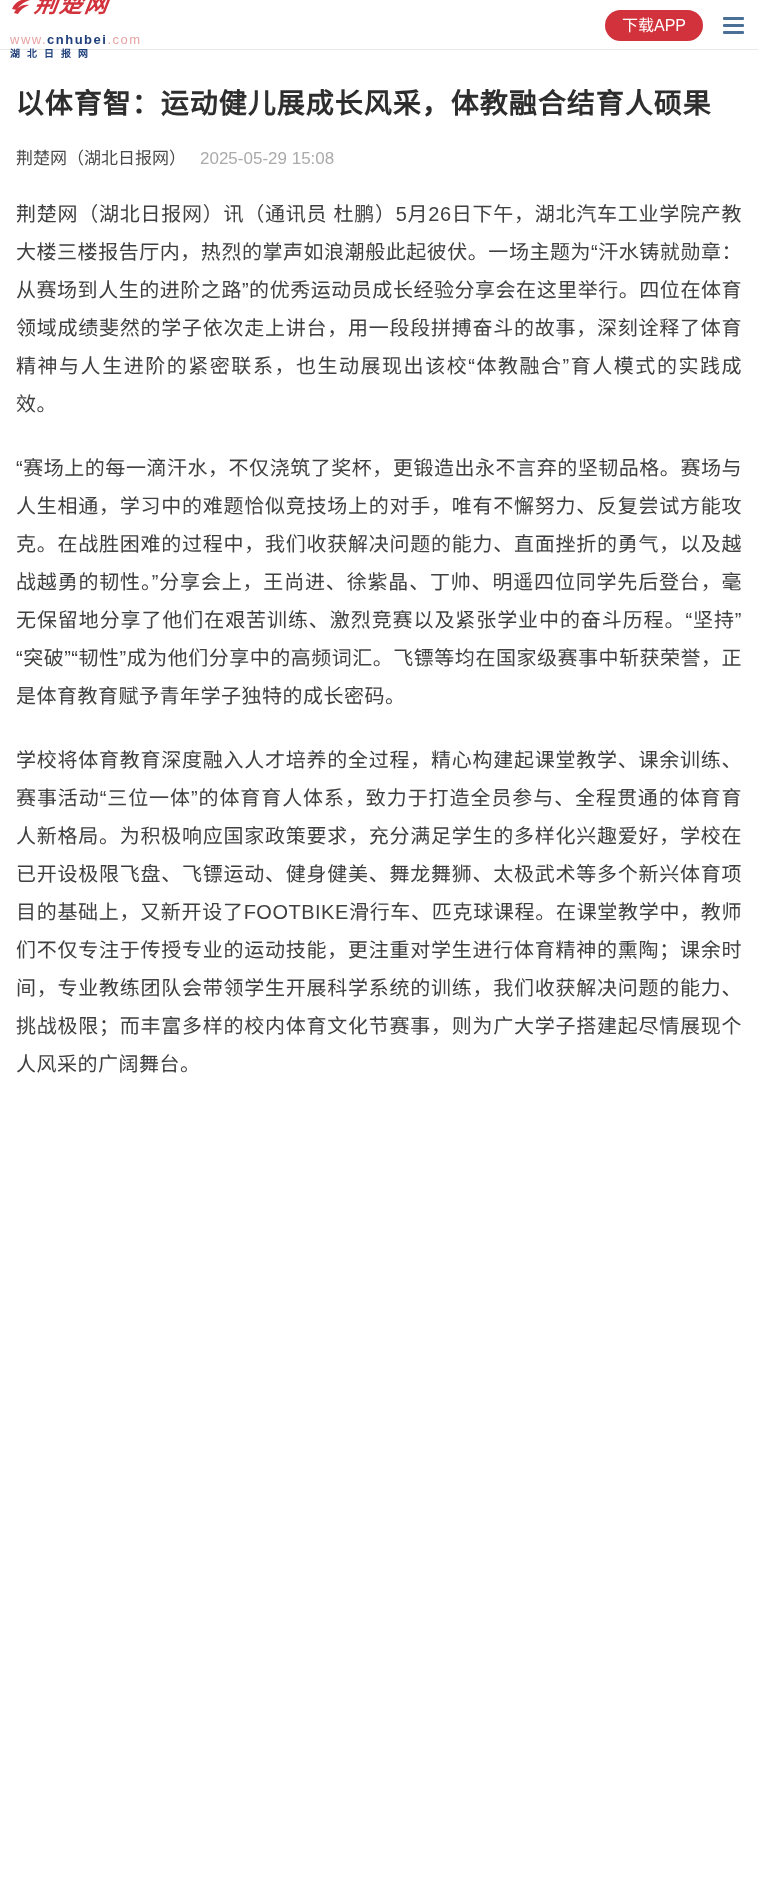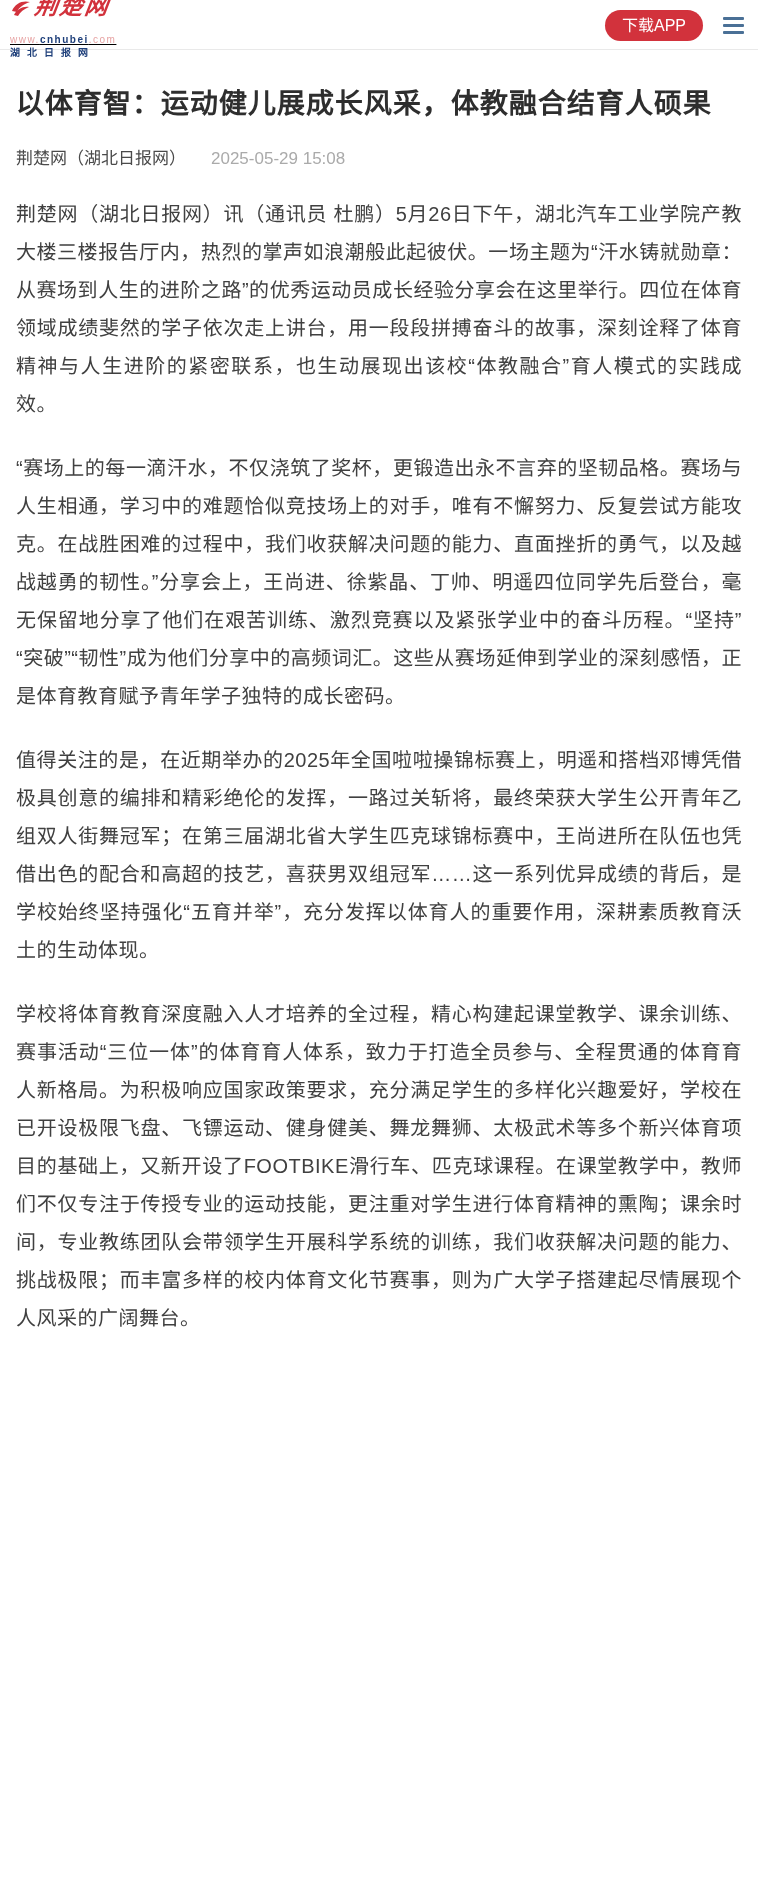--- a/index.html
+++ b/index.html
@@ -33,21 +33,21 @@
   .swoosh{display:inline-flex;align-items:center;}
   .brand{
     color:var(--brand-red);
     font-size:23px;
     font-weight:bold;
     font-style:italic;
     font-family:"DejaVu Serif","Liberation Serif",serif;
     transform:skewX(-8deg);
     letter-spacing:2px;
   }
-  .logo-url{font-size:10px;margin-top:18px;letter-spacing:1.5px;white-space:nowrap;text-decoration:underline;}
+  .logo-url{font-size:13px;margin-top:18px;letter-spacing:1.5px;white-space:nowrap;}
   .url-light{color:#e7a3a3;}
   .url-dark{color:var(--logo-navy);font-weight:bold;}
   .logo-subtitle{
     font-size:10px;
     color:var(--logo-navy);
     font-weight:bold;
     letter-spacing:7px;
     margin-top:3px;
     white-space:nowrap;
   }
@@ -80,25 +80,25 @@
     font-size:28px;
     line-height:40px;
     font-weight:bold;
     color:var(--title-text);
     letter-spacing:1px;
   }
   .byline{
     margin-top:20px;
     display:flex;
     align-items:baseline;
-    gap:6px;
+    gap:14px;
     font-size:17px;
   }
   .byline .source{color:#4a4a4a;}
-  .byline .date{color:var(--muted-text);margin-left:19px;}
+  .byline .date{color:var(--muted-text);}
   article{margin-top:8px;padding-bottom:28px;}
   article p{
     margin:26px 0 0 0;
     font-size:20px;
     line-height:38px;
     color:var(--body-text);
     text-align:justify;
     letter-spacing:0.5px;
   }
 </style>
@@ -130,17 +130,16 @@
 </header>
 
 <main>
   <h1 class="article-title">以体育智：运动健儿展成长风采，体教融合结育人硕果</h1>
   <div class="byline">
     <span class="source">荆楚网（湖北日报网）</span>
     <span class="date">2025-05-29 15:08</span>
   </div>
   <article id="article-body">
       <p>荆楚网（湖北日报网）讯（通讯员 杜鹏）5月26日下午，湖北汽车工业学院产教大楼三楼报告厅内，热烈的掌声如浪潮般此起彼伏。一场主题为“汗水铸就勋章：从赛场到人生的进阶之路”的优秀运动员成长经验分享会在这里举行。四位在体育领域成绩斐然的学子依次走上讲台，用一段段拼搏奋斗的故事，深刻诠释了体育精神与人生进阶的紧密联系，也生动展现出该校“体教融合”育人模式的实践成效。</p>
-      <p>“赛场上的每一滴汗水，不仅浇筑了奖杯，更锻造出永不言弃的坚韧品格。赛场与人生相通，学习中的难题恰似竞技场上的对手，唯有不懈努力、反复尝试方能攻克。在战胜困难的过程中，我们收获解决问题的能力、直面挫折的勇气，以及越战越勇的韧性。”分享会上，王尚进、徐紫晶、丁帅、明遥四位同学先后登台，毫无保留地分享了他们在艰苦训练、激烈竞赛以及紧张学业中的奋斗历程。“坚持”“突破”“韧性”成为他们分享中的高频词汇。这些从赛场延伸到学业的深刻感悟，正是体育教育赋予青年学子独特的成长密码。</p>
-      <p>值得关注的是，在近期举办的2025年全国啦啦操锦标赛上，明遥和搭档邓博凭借极具创意的编排和精彩绝伦的发挥，一路过关斩将，最终荣获大学生公开青年乙组双人街舞冠军；在第三届湖北省大学生匹克球锦标赛中，王尚进所在队伍也凭借出色的配合和高超的技艺，喜获男双组冠军……这一系列优异成绩的背后，是学校始终坚持强化“五育并举”，充分发挥以体育人的重要作用，深耕素质教育沃土的生动体现。</p>
+      <p>“赛场上的每一滴汗水，不仅浇筑了奖杯，更锻造出永不言弃的坚韧品格。赛场与人生相通，学习中的难题恰似竞技场上的对手，唯有不懈努力、反复尝试方能攻克。在战胜困难的过程中，我们收获解决问题的能力、直面挫折的勇气，以及越战越勇的韧性。”分享会上，王尚进、徐紫晶、丁帅、明遥四位同学先后登台，毫无保留地分享了他们在艰苦训练、激烈竞赛以及紧张学业中的奋斗历程。“坚持”“突破”“韧性”成为他们分享中的高频词汇。飞镖等均在国家级赛事中斩获荣誉，正是体育教育赋予青年学子独特的成长密码。</p>
       <p>学校将体育教育深度融入人才培养的全过程，精心构建起课堂教学、课余训练、赛事活动“三位一体”的体育育人体系，致力于打造全员参与、全程贯通的体育育人新格局。为积极响应国家政策要求，充分满足学生的多样化兴趣爱好，学校在已开设极限飞盘、飞镖运动、健身健美、舞龙舞狮、太极武术等多个新兴体育项目的基础上，又新开设了FOOTBIKE滑行车、匹克球课程。在课堂教学中，教师们不仅专注于传授专业的运动技能，更注重对学生进行体育精神的熏陶；课余时间，专业教练团队会带领学生开展科学系统的训练，我们收获解决问题的能力、挑战极限；而丰富多样的校内体育文化节赛事，则为广大学子搭建起尽情展现个人风采的广阔舞台。</p>
     </article>
 </main>
 
 </body></html>

